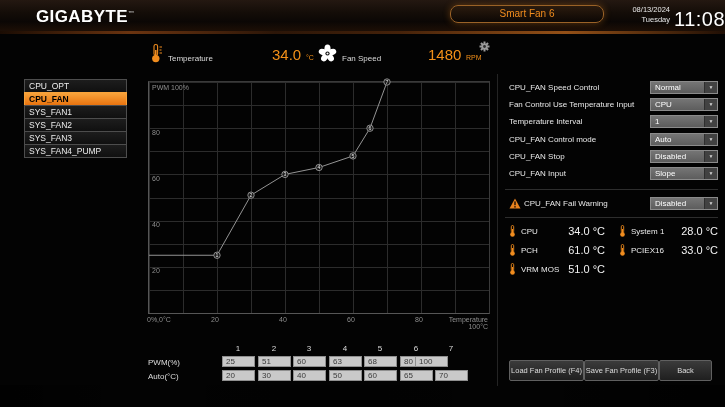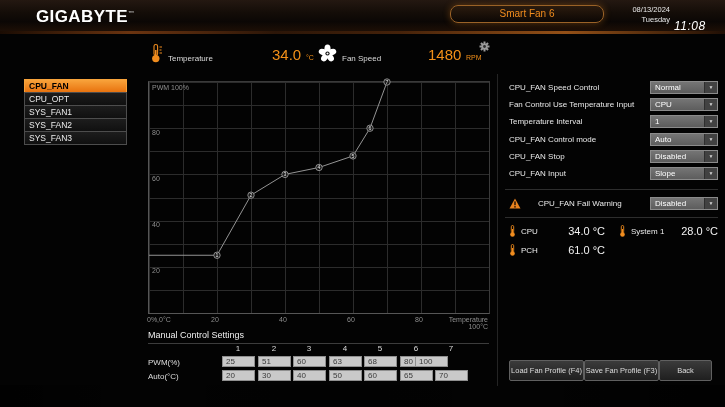--- a/index.html
+++ b/index.html
@@ -10,21 +10,21 @@
           background:linear-gradient(180deg,#241811 0%,#140d08 40%,#0b0705 70%,#1d0f06 100%);}
   .topbar::after{content:"";position:absolute;left:0;bottom:-3px;width:725px;height:3px;
           background:linear-gradient(90deg,#1a0c03,#6b3410 18%,#2c1608 38%,#45220a 55%,#945017 78%,#200f05);}
   .logo{position:absolute;left:36px;top:7px;font-size:17px;font-weight:bold;color:#fff;letter-spacing:.4px;}
   .logo sup{font-size:6px;color:#bbb;}
   .tab{position:absolute;left:450px;top:5px;width:152px;height:16px;border:1px solid #9a6227;border-radius:8px;
        background:linear-gradient(180deg,#2b1b0e,#0c0704);color:#f08c1e;font-size:10px;line-height:16px;
        text-align:center;box-shadow:0 0 7px rgba(235,135,30,.35);cursor:pointer;}
   .datebox{position:absolute;left:616px;top:5px;width:54px;text-align:right;color:#e8e8e8;
            font-size:7.5px;line-height:9.5px;}
-  .time{position:absolute;left:674px;top:19px;width:48px;color:#fff;font-size:12px;font-weight:400;letter-spacing:.5px;font-style:italic;}
+  .time{position:absolute;left:674px;top:8px;width:48px;color:#fff;font-size:20px;font-weight:400;letter-spacing:.5px;}
   
   .sh-label{position:absolute;font-size:8px;color:#dcdcdc;}
   .sh-value{position:absolute;font-size:15px;color:#f39019;}
   .sh-unit{position:absolute;font-size:7px;color:#f39019;}
   
   .sidebar{position:absolute;left:24px;top:80px;width:103px;}
   .side-item{height:12px;border:1px solid #4d4d4d;margin-top:-1px;background:linear-gradient(180deg,#1d1d1d,#101010);
              color:#ececec;font-size:8.5px;line-height:12px;padding-left:4px;cursor:pointer;}
   .side-item.sel{background:linear-gradient(180deg,#f8a33b,#e8730f);color:#000;border-color:#f8a33b;font-weight:bold;}
   
@@ -113,25 +113,26 @@
       <rect x="4.5" y="0.5" width="2" height="10"></rect>
       <rect x="0.5" y="4.5" width="10" height="2"></rect>
       <rect x="4.5" y="0.5" width="2" height="10" transform="rotate(45 5.5 5.5)"></rect>
       <rect x="4.5" y="0.5" width="2" height="10" transform="rotate(-45 5.5 5.5)"></rect>
       <circle cx="5.5" cy="5.5" r="3.1"></circle>
     </g>
     <circle cx="5.5" cy="5.5" r="1.4" fill="#2d2d2d"></circle>
   </svg>
 
   <div class="sidebar">
+    <div class="side-item"><span>CPU_OPT</span></div>
     <div class="side-item sel"><span>CPU_FAN</span></div>
-    <div class="side-item"><span>CPU_OPT</span></div>
     <div class="side-item"><span>SYS_FAN1</span></div>
     <div class="side-item"><span>SYS_FAN2</span></div>
     <div class="side-item"><span>SYS_FAN3</span></div>
+    <div class="side-item"><span>SYS_FAN4_PUMP</span></div>
   </div>
 
   <div class="plot">
     <svg width="340" height="231" viewBox="0 0 340 231">
         <polyline points="0,173.25 68,173.25 102,113.19 136,92.4 170,85.47 204,73.91999999999999 221,46.19999999999999 237.99999999999997,0" fill="none" stroke="#949494" stroke-width="1"></polyline>
         <circle cx="68" cy="173.25" r="3.2" fill="#1b1b1b" stroke="#a8a8a8" stroke-width="0.8"></circle>
         <text x="68" y="175.15" text-anchor="middle" font-size="5.2" fill="#e8e8e8">1</text>
         <circle cx="102" cy="113.19" r="3.2" fill="#1b1b1b" stroke="#a8a8a8" stroke-width="0.8"></circle>
         <text x="102" y="115.09" text-anchor="middle" font-size="5.2" fill="#e8e8e8">2</text>
         <circle cx="136" cy="92.4" r="3.2" fill="#1b1b1b" stroke="#a8a8a8" stroke-width="0.8"></circle>
@@ -151,21 +152,20 @@
   <span class="tick" style="left:152px;top:175px">60</span>
   <span class="tick" style="left:152px;top:221px">40</span>
   <span class="tick" style="left:152px;top:267px">20</span>
   <span class="tick" style="left:147px;top:316px">0%,0°C</span>
   <span class="tick" style="left:209px;top:316px;width:12px;text-align:center">20</span>
   <span class="tick" style="left:277px;top:316px;width:12px;text-align:center">40</span>
   <span class="tick" style="left:345px;top:316px;width:12px;text-align:center">60</span>
   <span class="tick" style="left:413px;top:316px;width:12px;text-align:center">80</span>
   <span class="tick" style="left:428px;top:316px;width:60px;text-align:right">Temperature 100°C</span>
 
-  <div class="mt-title">Manual Control Settings</div>
   <span class="mt-col" style="left:222px">1</span>
   <span class="mt-col" style="left:258px">2</span>
   <span class="mt-col" style="left:293px">3</span>
   <span class="mt-col" style="left:329px">4</span>
   <span class="mt-col" style="left:364px">5</span>
   <span class="mt-col" style="left:400px">6</span>
   <span class="mt-col" style="left:435px">7</span>
   <span class="mt-rowlab" style="top:358px">PWM(%)</span>
   <input class="mt-input" style="left: 222px; top: 356px;" value="25">
   <input class="mt-input" style="left: 258px; top: 356px;" value="51">
@@ -230,21 +230,21 @@
 
   <div class="hdiv" style="top:189px"></div>
 
   <div class="srow" style="top:196px">
     <span style="display:flex;align-items:center">
       <svg width="12" height="11" viewBox="0 0 12 11">
         <polygon points="6,0.5 11.5,10.5 0.5,10.5" fill="#e8821e"></polygon>
         <rect x="5.3" y="3.4" width="1.4" height="3.8" fill="#160b03"></rect>
         <rect x="5.3" y="8.1" width="1.4" height="1.5" fill="#160b03"></rect>
       </svg>
-      <span class="lab" style="margin-left:17px">CPU_FAN Fail Warning</span>
+      <span class="lab" style="margin-left:3px">CPU_FAN Fail Warning</span>
     </span>
     <div class="dropdown">
       <span class="dd-val">Disabled</span>
       <span class="dd-arrow">▼</span>
     </div>
   </div>
 
   <div class="hdiv" style="top:217px"></div>
 
   <div class="sensor" style="left:509px;top:224px;width:96px">
@@ -266,20 +266,38 @@
     <span class="val">28.0 °C</span>
   </div>
   <div class="sensor" style="left:509px;top:243px;width:96px">
     <svg width="7" height="12" viewBox="0 0 7 12">
       <rect x="2.3" y="0.5" width="2.4" height="7" rx="1.2" fill="none" stroke="#f08c1e" stroke-width="0.9"></rect>
       <rect x="3" y="4" width="1" height="4.5" fill="#f08c1e"></rect>
         <circle cx="3.5" cy="9.4" r="2.3" fill="#f08c1e"></circle>
     </svg>
     <span class="lab">PCH</span>
     <span class="val">61.0 °C</span>
+  </div>
+  <div class="sensor" style="left:619px;top:243px;width:99px">
+    <svg width="7" height="12" viewBox="0 0 7 12">
+      <rect x="2.3" y="0.5" width="2.4" height="7" rx="1.2" fill="none" stroke="#f08c1e" stroke-width="0.9"></rect>
+      <rect x="3" y="4" width="1" height="4.5" fill="#f08c1e"></rect>
+        <circle cx="3.5" cy="9.4" r="2.3" fill="#f08c1e"></circle>
+    </svg>
+    <span class="lab">PCIEX16</span>
+    <span class="val">33.0 °C</span>
+  </div>
+  <div class="sensor" style="left:509px;top:262px;width:96px">
+    <svg width="7" height="12" viewBox="0 0 7 12">
+      <rect x="2.3" y="0.5" width="2.4" height="7" rx="1.2" fill="none" stroke="#f08c1e" stroke-width="0.9"></rect>
+      <rect x="3" y="4" width="1" height="4.5" fill="#f08c1e"></rect>
+        <circle cx="3.5" cy="9.4" r="2.3" fill="#f08c1e"></circle>
+    </svg>
+    <span class="lab">VRM MOS</span>
+    <span class="val">51.0 °C</span>
   </div>
 
   <div class="btn" style="left:509px;width:73px">Load Fan Profile (F4)</div>
   <div class="btn" style="left:584px;width:73px">Save Fan Profile (F3)</div>
   <div class="btn" style="left:659px;width:51px">Back</div>
 
   <div class="glow"></div>
 </div>
 
 </body></html>

